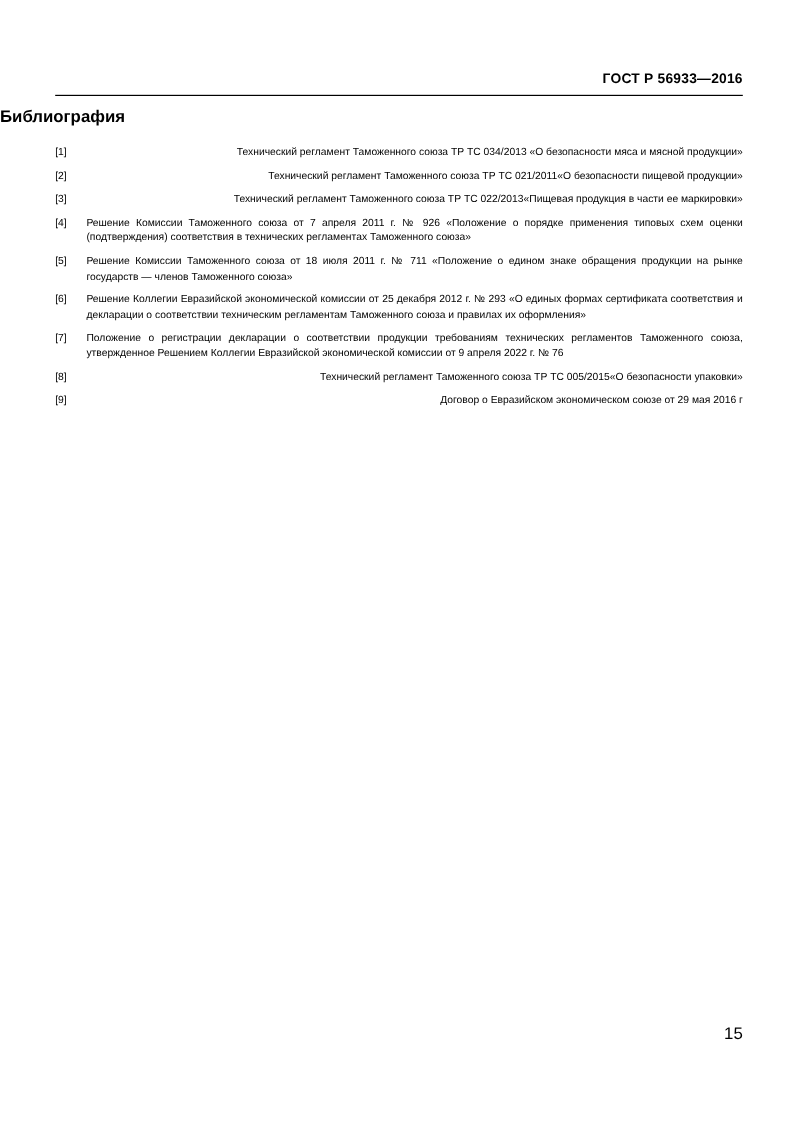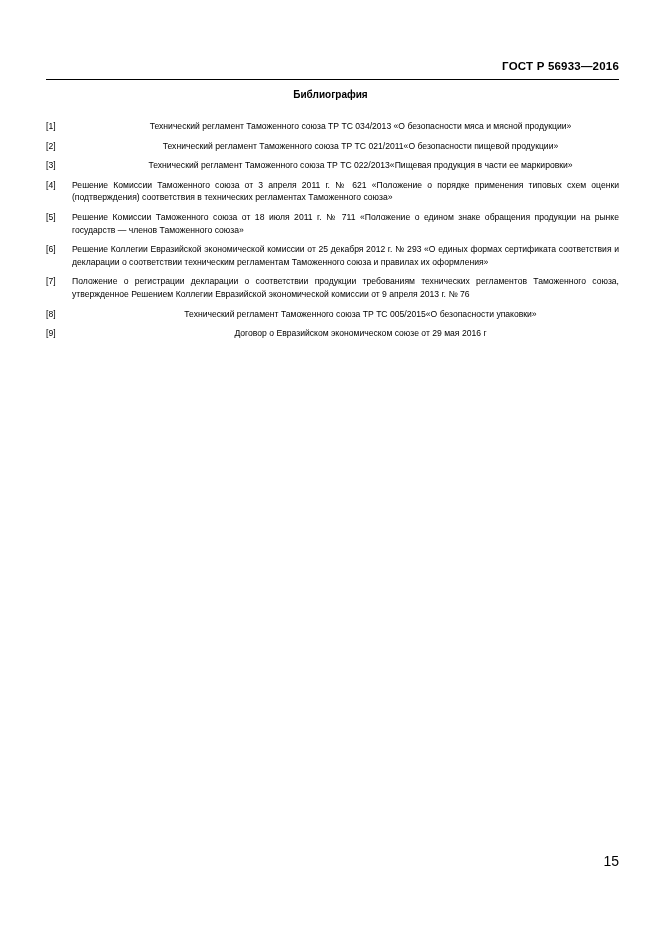--- a/index.html
+++ b/index.html
@@ -31,22 +31,22 @@
     left: 46px;
     right: 42px;
     height: 1px;
     background: #000000;
   }
   .doc-title {
     position: absolute;
     top: 89px;
     left: 0;
     width: 661px;
-    text-align: center;
-    font-size: 10px;
+    text-align: left;
+    font-size: 14px;
     font-weight: bold;
   }
   .biblio {
     position: absolute;
     top: 120px;
     left: 46px;
     width: 573px;
   }
   .entry {
     display: flex;
@@ -62,21 +62,21 @@
   }
   .entry-text {
     flex: 1 1 auto;
     font-size: 8.6px;
     line-height: 12.6px;
     text-align: justify;
     text-justify: inter-word;
     hyphens: manual;
   }
   .entry-text.nojust {
-    text-align: center;
+    text-align: right;
     margin-left: 30px;
   }
   .page-number {
     position: absolute;
     bottom: 66px;
     right: 42px;
     font-size: 14px;
   }
 </style>
 </head>
@@ -101,36 +101,36 @@
       <div class="entry-text nojust">Технический регламент Таможенного союза ТР ТС 021/2011«О безопасности пищевой продукции»</div>
     </div>
 
     <div class="entry">
       <div class="entry-num">[3]</div>
       <div class="entry-text nojust">Технический регламент Таможенного союза ТР ТС 022/2013«Пищевая продукция в части ее маркировки»</div>
     </div>
 
     <div class="entry">
       <div class="entry-num">[4]</div>
-      <div class="entry-text">Решение Комиссии Таможенного союза от 3 апреля 2011 г. № 621 «Положение о порядке применения типовых схем оценки (подтверждения) соответствия в технических регламентах Таможенного союза»</div>
+      <div class="entry-text">Решение Комиссии Таможенного союза от 7 апреля 2011 г. № 926 «Положение о порядке применения типовых схем оценки (подтверждения) соответствия в технических регламентах Таможенного союза»</div>
     </div>
 
     <div class="entry">
       <div class="entry-num">[5]</div>
       <div class="entry-text">Решение Комиссии Таможенного союза от 18 июля 2011 г. № 711 «Положение о едином знаке обращения продукции на рынке государств — членов Таможенного союза»</div>
     </div>
 
     <div class="entry">
       <div class="entry-num">[6]</div>
       <div class="entry-text">Решение Коллегии Евразийской экономической комиссии от 25 декабря 2012 г. № 293 «О единых формах сертификата соответствия и декларации о соответствии техническим регламентам Таможенного союза и правилах их оформления»</div>
     </div>
 
     <div class="entry">
       <div class="entry-num">[7]</div>
-      <div class="entry-text">Положение о регистрации декларации о соответствии продукции требованиям технических регламентов Таможенного союза, утвержденное Решением Коллегии Евразийской экономической комиссии от 9 апреля 2013 г. № 76</div>
+      <div class="entry-text">Положение о регистрации декларации о соответствии продукции требованиям технических регламентов Таможенного союза, утвержденное Решением Коллегии Евразийской экономической комиссии от 9 апреля 2022 г. № 76</div>
     </div>
 
     <div class="entry">
       <div class="entry-num">[8]</div>
       <div class="entry-text nojust">Технический регламент Таможенного союза ТР ТС 005/2015«О безопасности упаковки»</div>
     </div>
 
     <div class="entry">
       <div class="entry-num">[9]</div>
       <div class="entry-text nojust">Договор о Евразийском экономическом союзе от 29 мая 2016 г</div>

